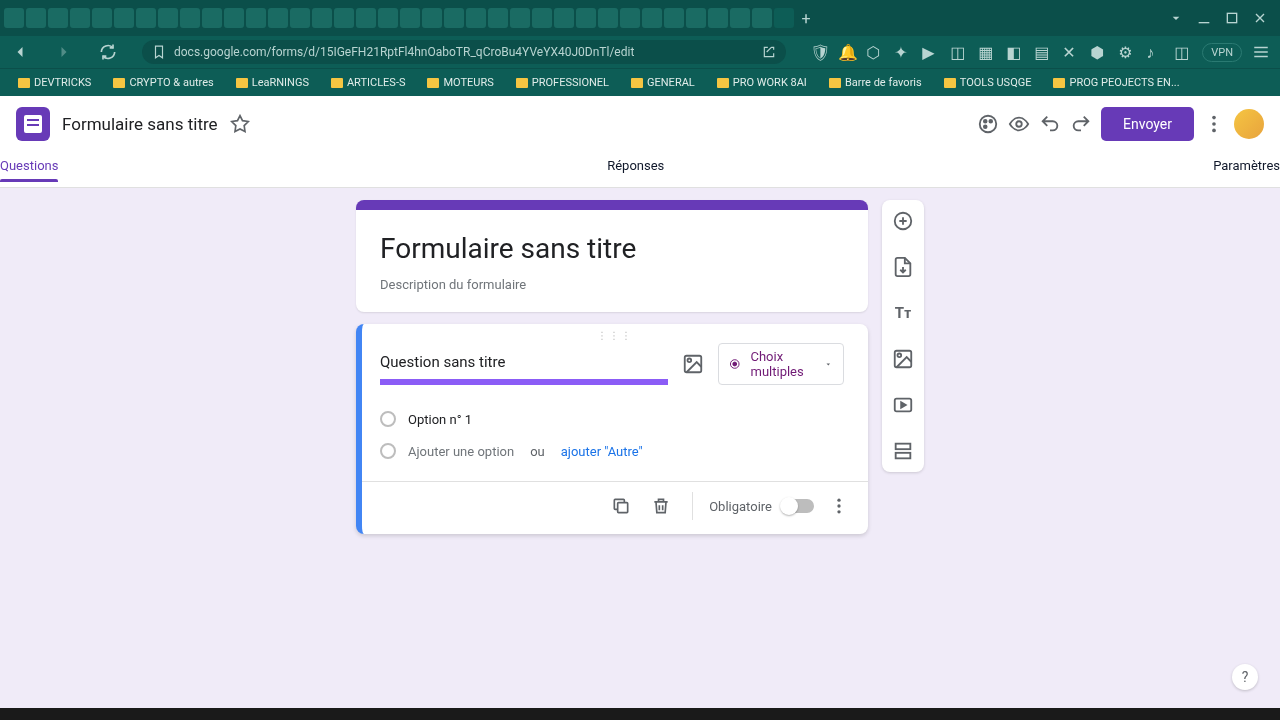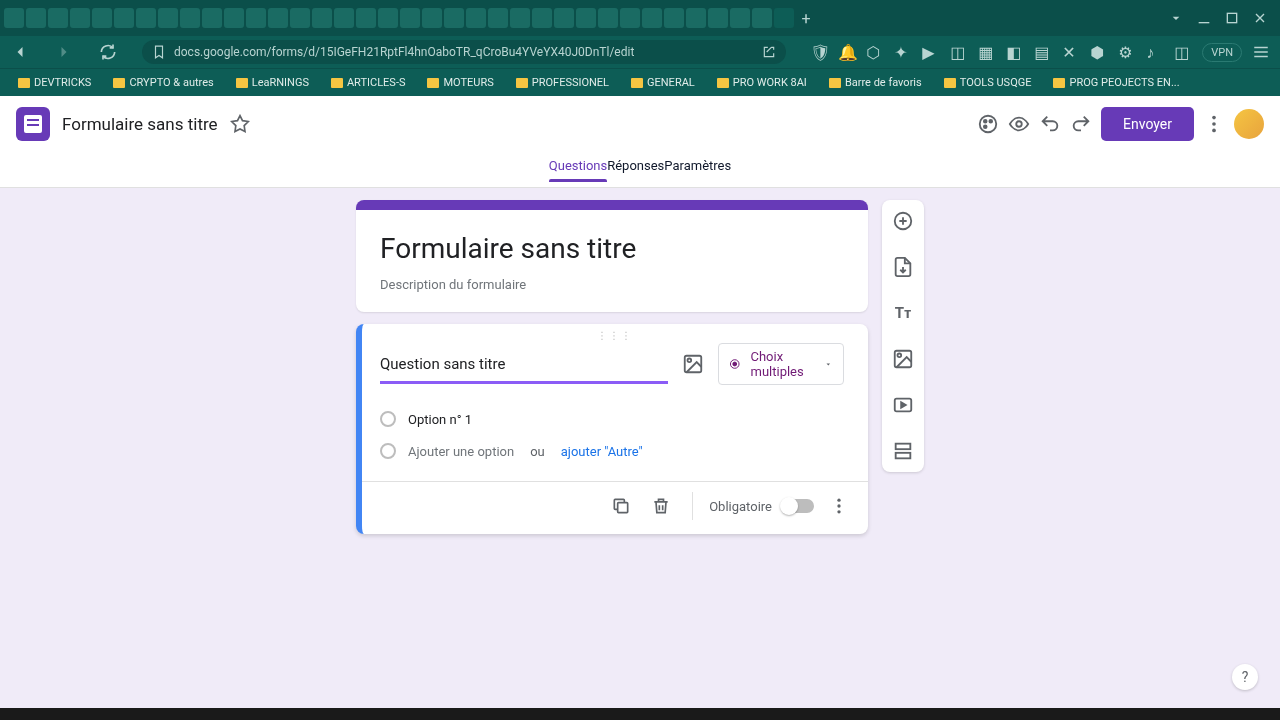--- a/index.html
+++ b/index.html
@@ -31,37 +31,37 @@
 .forms-logo-inner::before { top:4px; }
 .forms-logo-inner::after { top:9px; }
 .doc-title { font-size: 17px; color: #202124; }
 .star-icon { width: 20px; height: 20px; color: #5f6368; cursor: pointer; }
 .header-right { margin-left: auto; display: flex; align-items: center; gap: 9px; }
 .hdr-icon { width: 22px; height: 22px; color: #5f6368; cursor: pointer; }
 .send-btn { background: #673ab7; color: #fff; padding: 9px 22px; border-radius: 5px; font-size: 14px; cursor: pointer; }
 .avatar { width: 30px; height: 30px; border-radius: 50%; background: linear-gradient(135deg,#f5c542,#e8a33d); }
 
 
-.form-tabs { height: 36px; background: #fff; display: flex; align-items: center; justify-content: center; border-bottom: 1px solid #e0e0e0; }
+.form-tabs { height: 36px; background: #fff; display: flex; align-items: center; justify-content: space-between; gap: 28px; border-bottom: 1px solid #e0e0e0; }
 .form-tab { font-size: 13px; color: #0f172a; cursor: pointer; padding-bottom: 8px; position: relative; }
 .form-tab.active { color: #673ab7; }
 .form-tab.active::after { content:''; position:absolute; bottom:-1px; left:0; right:0; height:3px; background:#673ab7; border-radius: 2px 2px 0 0; }
 
 
 .canvas { padding: 12px 0; display: flex; justify-content: center; align-items: flex-start; gap: 14px; }
 .form-col { width: 512px; }
 .title-card { background: #fff; border-radius: 8px; border-top: 10px solid #673ab7; padding: 22px 24px 20px; box-shadow: 0 1px 2px rgba(0,0,0,0.1); margin-bottom: 12px; }
 .big-title { font-size: 28px; color: #202124; margin-bottom: 12px; }
 .desc { font-size: 13px; color: #70757a; }
 
 .question-card { background: #fff; border-radius: 8px; border-left: 6px solid #4285f4; box-shadow: 0 2px 4px rgba(0,0,0,0.15); position: relative; }
 .drag-handle { text-align: center; padding: 6px 0 2px; color: #bdbdbd; font-size: 10px; letter-spacing: 2px; cursor: grab; }
 .q-body { padding: 0 24px 0 18px; }
 .q-row { display: flex; align-items: center; gap: 14px; margin-bottom: 18px; }
-.q-input { flex: 1; border: none; border-bottom: 3px solid #8b5cf6; padding: 10px 0 8px; font-size: 15px; color: #202124; outline: none; }
+.q-input { flex: 1; border: none; border-bottom: 6px solid #8b5cf6; padding: 10px 0 8px; font-size: 15px; color: #202124; outline: none; }
 .img-btn { width: 22px; height: 22px; color: #5f6368; cursor: pointer; }
 .type-select { width: 126px; height: 42px; border: 1px solid #dadce0; border-radius: 4px; display: flex; align-items: center; padding: 0 10px; gap: 10px; cursor: pointer; font-size: 13px; color: #701a75; }
 .type-select .arrow { margin-left: auto; color: #5f6368; }
 
 .option-row { display: flex; align-items: center; gap: 12px; padding: 8px 0; }
 .radio-circle { width: 16px; height: 16px; border: 2px solid #bdbdbd; border-radius: 50%; flex-shrink: 0; }
 .option-text { font-size: 13px; color: #202124; }
 .add-option { font-size: 13px; color: #70757a; }
 .or-text { font-size: 13px; color: #5f6368; margin: 0 4px; }
 .add-other { font-size: 13px; color: #1a73e8; cursor: pointer; }

